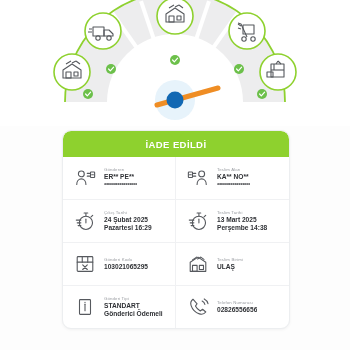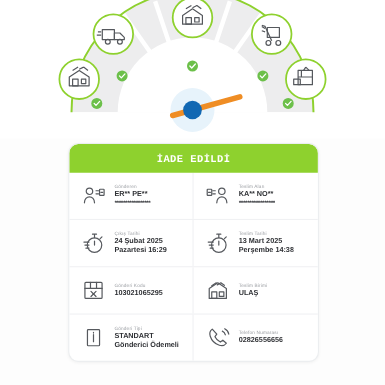--- a/index.html
+++ b/index.html
@@ -48,21 +48,20 @@
     overflow: hidden;
   }
   .status-banner {
     position: relative;
     background: #8ed12e;
     height: 26px;
     border-radius: 8px 8px 0 0;
     display: flex;
     align-items: center;
     justify-content: center;
-    font-family: Liberation Mono, monospace;
   }
   .status-banner-text {
     color: #ffffff;
     font-size: 9.5px;
     font-weight: bold;
     letter-spacing: 0.4px;
   }
   .notch {
     position: absolute;
     top: -5px;

